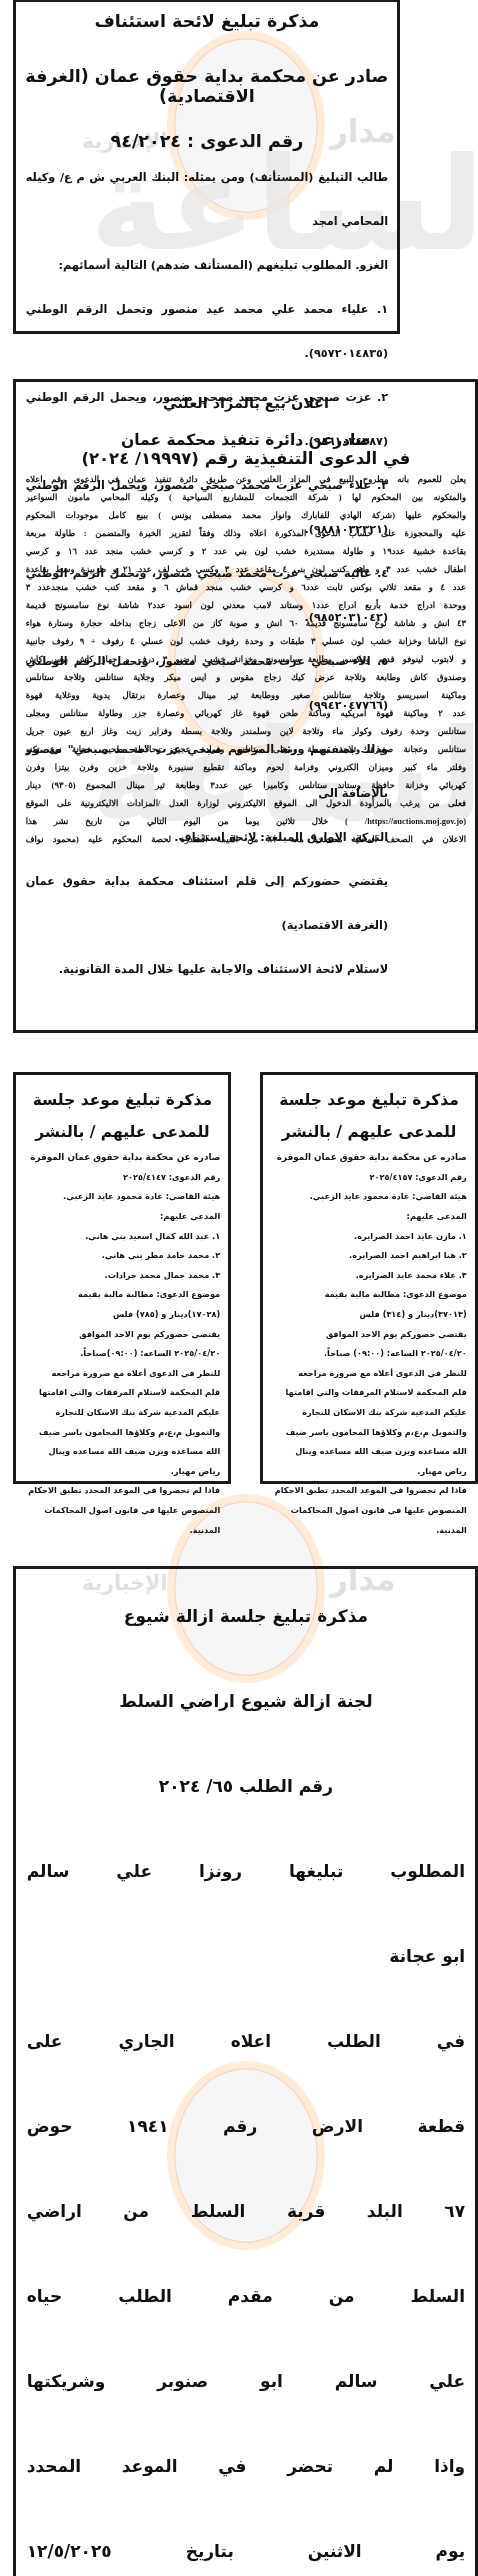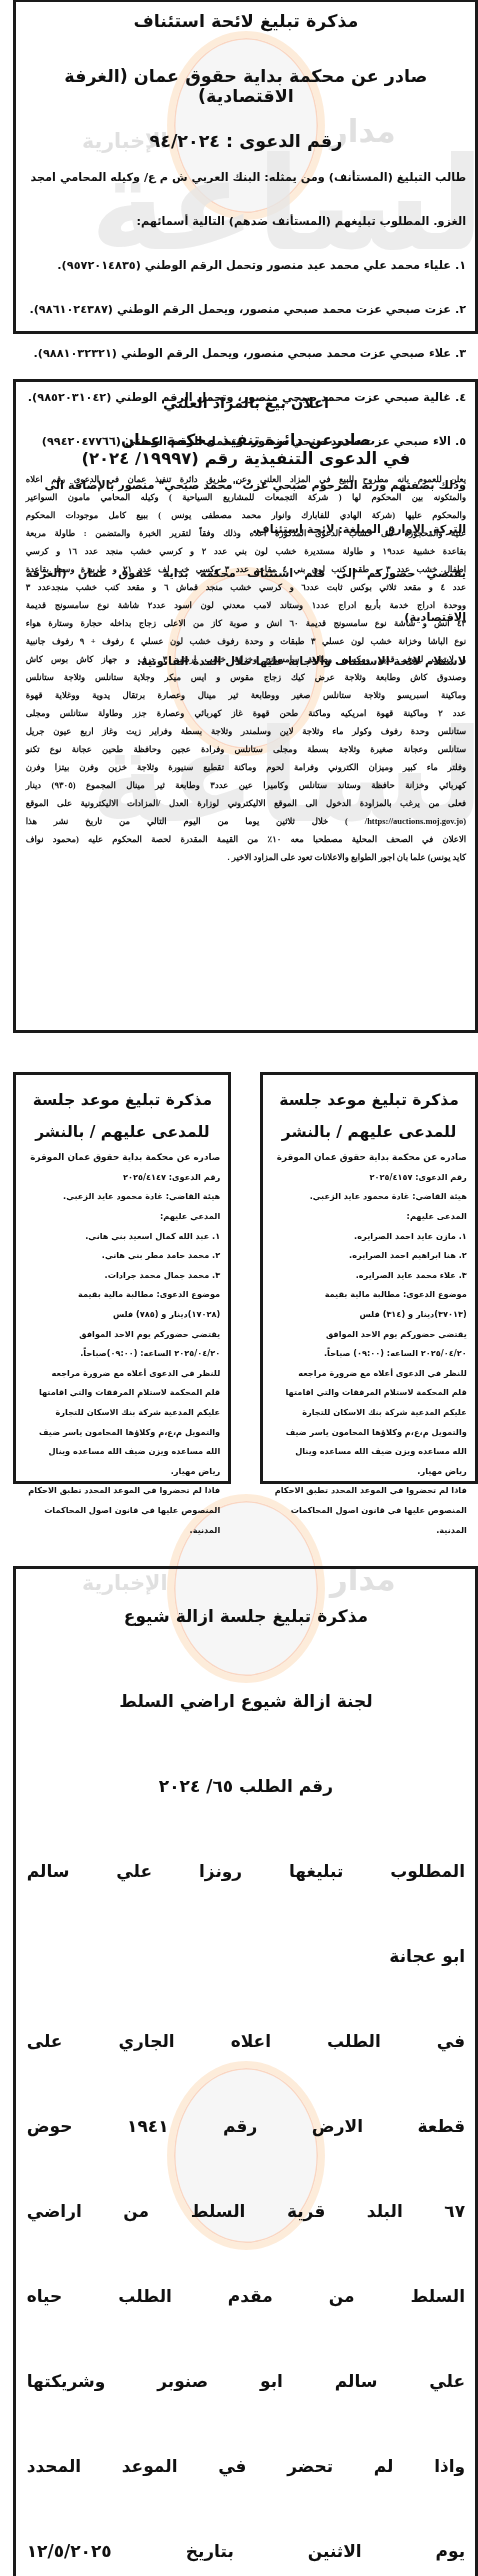--- a/index.html
+++ b/index.html
@@ -54,21 +54,21 @@
 <div class="wm" style="top:2061px;">
   <div class="clock" style="top:0;"></div>
 </div>
 <div class="wm" style="top:2854px;">
   
   
   
   
 </div>
 
-<div class="box b1" style="left:13.4px; top:0; width:465px; height:334px; border-top-width:2.1px;">
+<div class="box b1" style="left:13.4px; top:0; width:387px; height:334px; border-top-width:2.1px;">
   <div class="title t1" style="padding-top:10.3px;">مذكرة تبليغ لائحة استئناف</div>
   <div class="title t2" style="margin-top:34px;">صادر عن محكمة بداية حقوق عمان (الغرفة الاقتصادية)</div>
   <div class="title t2" style="margin-top:25px; margin-bottom:5.2px;">رقم الدعوى : ٩٤/٢٠٢٤</div>
   <p>طالب التبليغ (المستأنف) ومن يمثله: البنك العربي ش م ع/ وكيله المحامي امجد</p>
   <p>الغزو. المطلوب تبليغهم (المستأنف ضدهم) التالية أسمائهم:</p>
   <p>١. علياء محمد علي محمد عيد منصور وتحمل الرقم الوطني (٩٥٧٢٠١٤٨٣٥).</p>
   <p>٢. عزت صبحي عزت محمد صبحي منصور، ويحمل الرقم الوطني (٩٨٦١٠٢٤٣٨٧).</p>
   <p>٣. علاء صبحي عزت محمد صبحي منصور، ويحمل الرقم الوطني (٩٨٨١٠٣٢٣٢١).</p>
   <p>٤. غالية صبحي عزت محمد صبحي منصور، وتحمل الرقم الوطني (٩٨٥٢٠٣١٠٤٢).</p>
   <p>٥. الاء صبحي عزت محمد صبحي منصور، وتحمل الرقم الوطني (٩٩٤٢٠٤٧٧٦٦)</p>
@@ -96,21 +96,20 @@
   <p>وصندوق كاش وطابعة وثلاجة عرض كيك زجاج مقوس و ايس ميكر وجلاية ستانلس وثلاجة ستانلس</p>
   <p>وماكينة اسبريسو وثلاجة ستانلس صغير ووطابعة ثير مينال وعصارة برتقال يدوية ووغلاية قهوة</p>
   <p>عدد ٢ وماكينة قهوة امريكيه وماكنة طحن قهوة غاز كهربائي وعصارة جزر وطاولة ستانلس ومجلى</p>
   <p>ستانلس وحدة رفوف وكولر ماء وثلاجة لاين وسلمندر وثلاجة بسطة وفراير زيت وغاز اربع عيون جريل</p>
   <p>ستانلس وعجانة صغيرة وثلاجة بسطة ومجلى ستانلس وفرادة عجين وحافظة طحين عجانة نوع تكنو</p>
   <p>وفلتر ماء كبير وميزان الكتروني وفرامة لحوم وماكنة تقطيع سنيورة وثلاجة خزين وفرن بيتزا وفرن</p>
   <p>كهربائي وخزانة حافظة وستاند ستانلس وكاميرا عين عدد٣ وطابعة ثير مينال المجموع (٩٣٠٥) دينار</p>
   <p>فعلى من يرغب بالمزاودة الدخول الى الموقع الاليكتروني لوزارة العدل /المزادات الاليكترونية على الموقع</p>
   <p>(https://auctions.moj.gov.jo/ ) خلال ثلاثين يوما من اليوم التالي من تاريخ نشر هذا</p>
   <p>الاعلان في الصحف المحلية مصطحبا معه ١٠٪ من القيمة المقدرة لحصة المحكوم عليه (محمود نواف</p>
-  <p class="last">كايد يونس) علما بان اجور الطوابع والاعلانات تعود على المزاود الاخير .</p>
 </div>
 
 <div class="box b3" style="left:260px; top:1072px; width:218px; height:412px;">
   <div class="title" style="padding-top:9.3px;">مذكرة تبليغ موعد جلسة</div>
   <div class="title">للمدعى عليهم / بالنشر</div>
   <p class="sub">صادره عن محكمة بداية حقوق عمان الموقرة</p>
   <p>رقم الدعوى: ٢٠٢٥/٤١٥٧</p>
   <p>هيئة القاضي: غادة محمود عايد الزعبي.</p>
   <p>المدعى عليهم:</p>
   <p>١. مازن عايد احمد الصرايره.</p>

